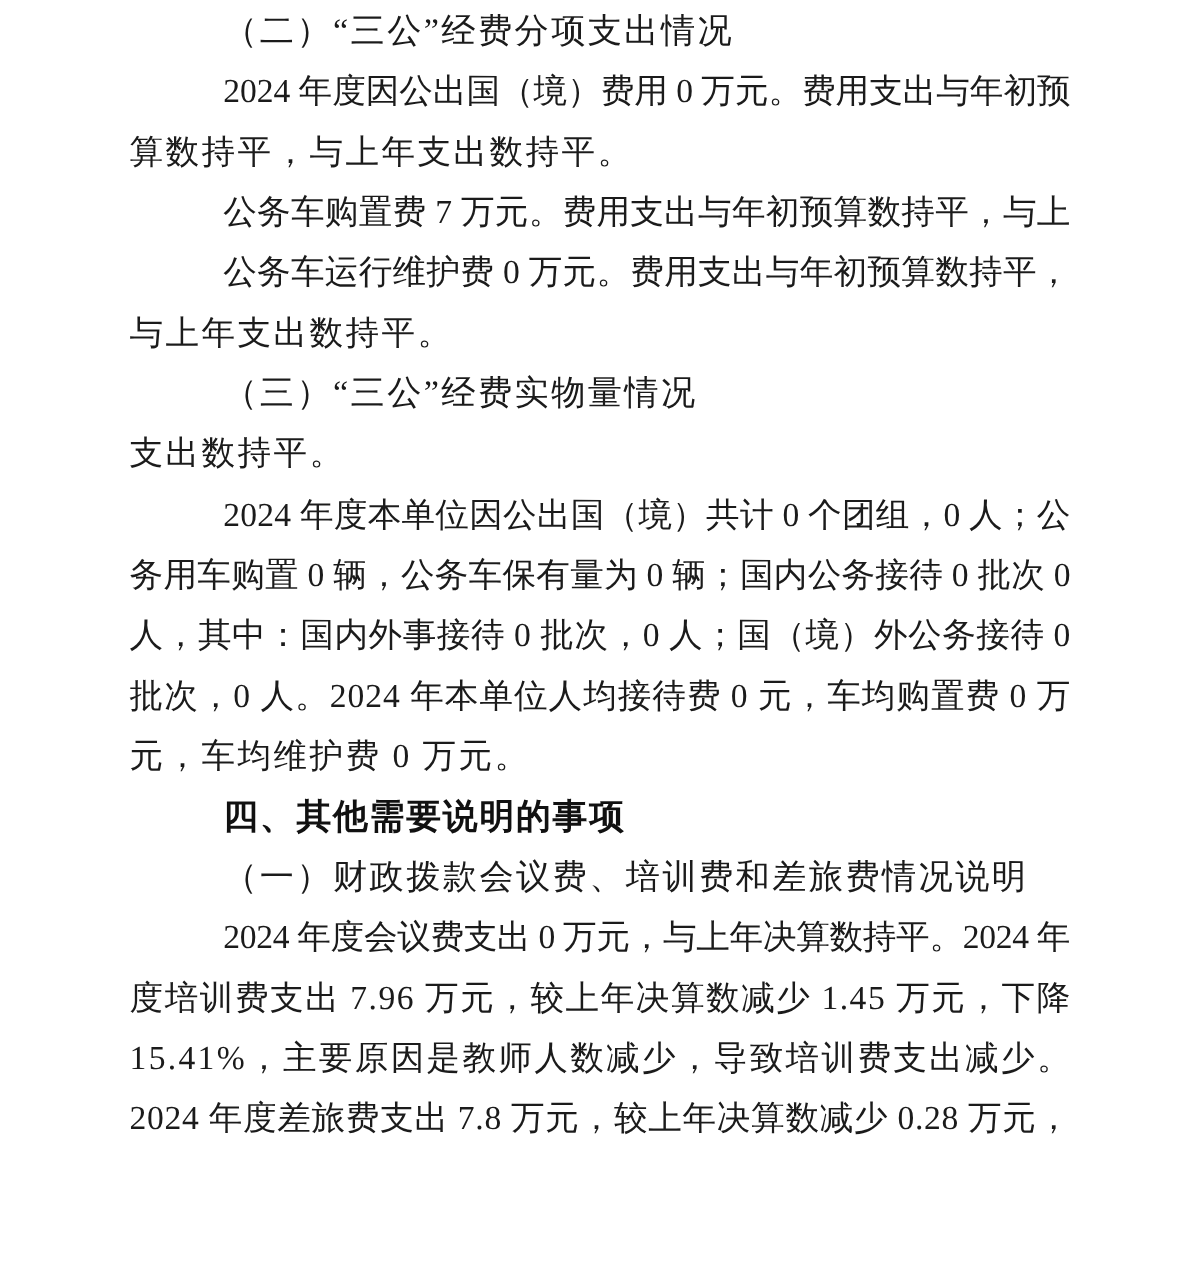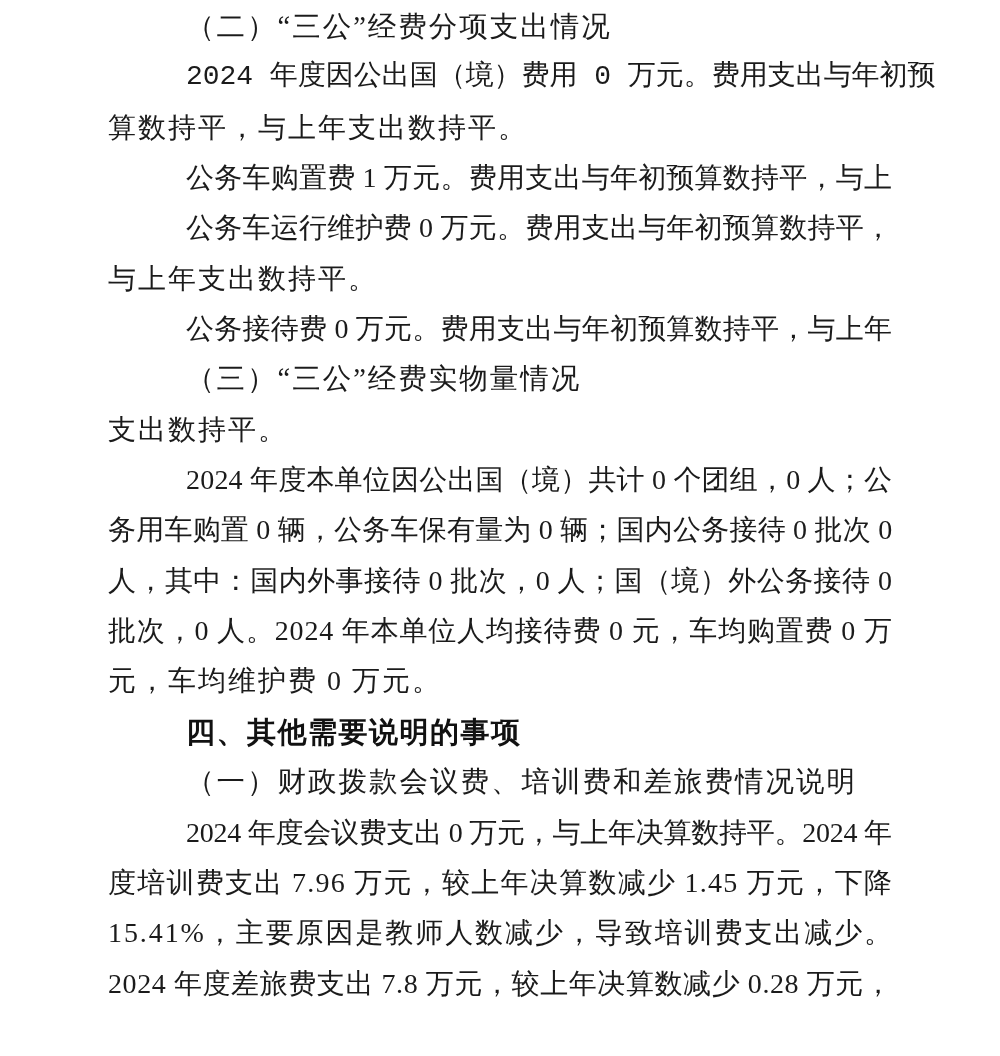--- a/index.html
+++ b/index.html
@@ -35,26 +35,25 @@
     letter-spacing: 1.5px;
     color: #111111;
   }
 </style>
 </head>
 <body>
 
 <div class="page">
   <div class="doc">
       <div class="line t-kai indent">（二）“三公”经费分项支出情况</div>
-      <div class="line t-body indent just" style="letter-spacing: -0.03px; font-family: Liberation Mono, monospace;">2024 年度因公出国（境）费用 0 万元。费用支出与年初预</div>
+      <div class="line t-body indent just" style="letter-spacing: -0.03px;">2024 年度因公出国（境）费用 0 万元。费用支出与年初预</div>
       <div class="line t-body">算数持平，与上年支出数持平。</div>
-      <div class="line t-body indent just" style="letter-spacing: 0.23px;">公务车购置费 1 万元。费用支出与年初预算数持平，与上</div>
+      <div class="line t-body indent just" style="letter-spacing: 0.23px;">公务车购置费 7 万元。费用支出与年初预算数持平，与上</div>
       <div class="line t-body indent just" style="letter-spacing: 0.23px;">公务车运行维护费 0 万元。费用支出与年初预算数持平，</div>
       <div class="line t-body">与上年支出数持平。</div>
-      <div class="line t-body indent just" style="letter-spacing: 0.23px;">公务接待费 0 万元。费用支出与年初预算数持平，与上年</div>
       <div class="line t-kai indent">（三）“三公”经费实物量情况</div>
       <div class="line t-body">支出数持平。</div>
       <div class="line t-body indent just" style="letter-spacing: 0.2px; text-align: right;">2024 年度本单位因公出国（境）共计 0 个团组，0 人；公</div>
       <div class="line t-body just" style="letter-spacing: 0.21px;">务用车购置 0 辆，公务车保有量为 0 辆；国内公务接待 0 批次 0</div>
       <div class="line t-body just" style="letter-spacing: 0.45px;">人，其中：国内外事接待 0 批次，0 人；国（境）外公务接待 0</div>
       <div class="line t-body just" style="letter-spacing: 0.82px;">批次，0 人。2024 年本单位人均接待费 0 元，车均购置费 0 万</div>
       <div class="line t-body">元，车均维护费 0 万元。</div>
       <div class="line t-hei indent">四、其他需要说明的事项</div>
       <div class="line t-kai indent">（一）财政拨款会议费、培训费和差旅费情况说明</div>
       <div class="line t-body indent just" style="letter-spacing: -0.25px;">2024 年度会议费支出 0 万元，与上年决算数持平。2024 年</div>

